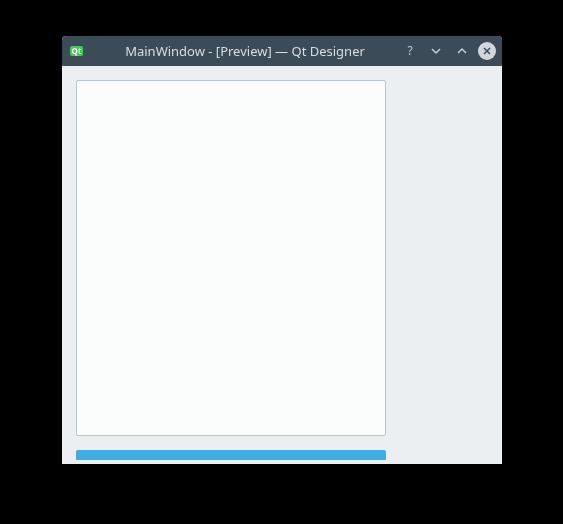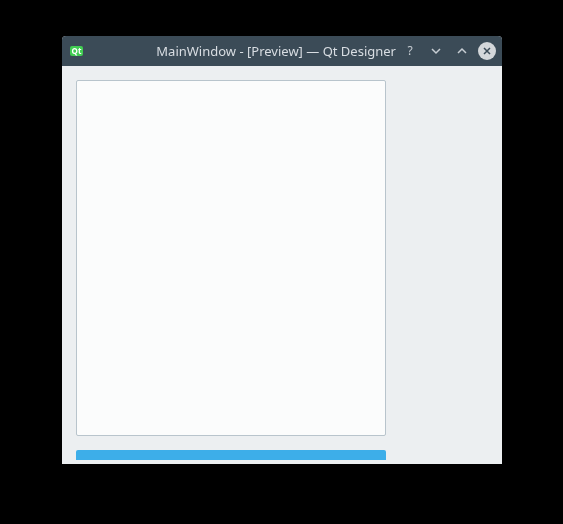--- a/index.html
+++ b/index.html
@@ -49,21 +49,21 @@
       align-items: center;
       justify-content: center;
       margin-right: 4px;
     }
     .app-icon svg {
       width: 16px;
       height: 16px;
     }
     .title-text {
       flex: 1;
-      text-align: right;
+      text-align: center;
       color: #d8dde2;
       font-size: 13px;
       font-weight: 400;
       white-space: nowrap;
       overflow: hidden;
     }
     .titlebar-controls {
       display: flex;
       align-items: center;
       gap: 6px;

